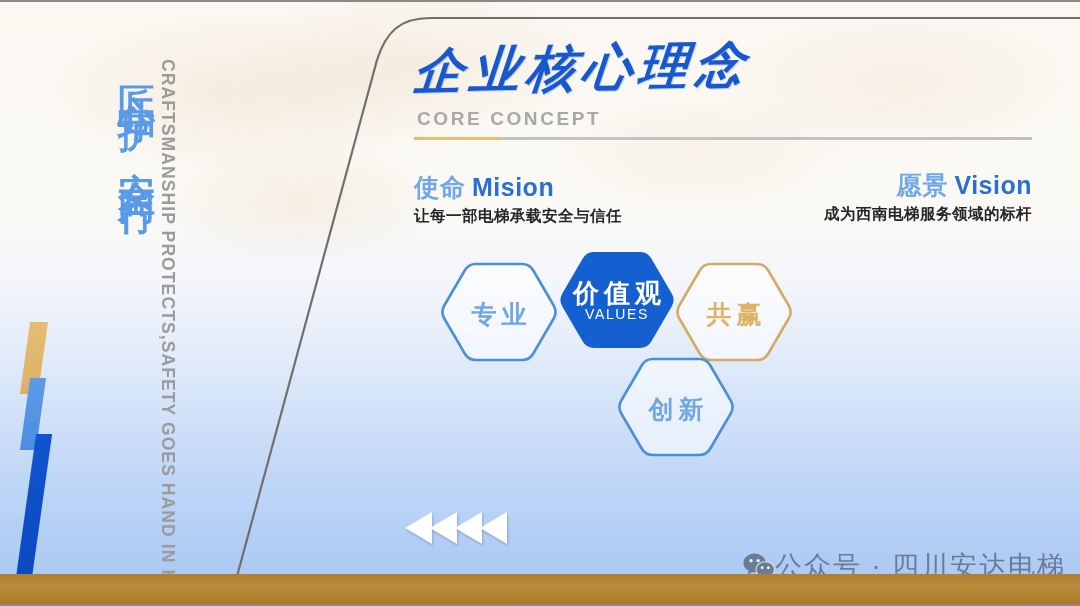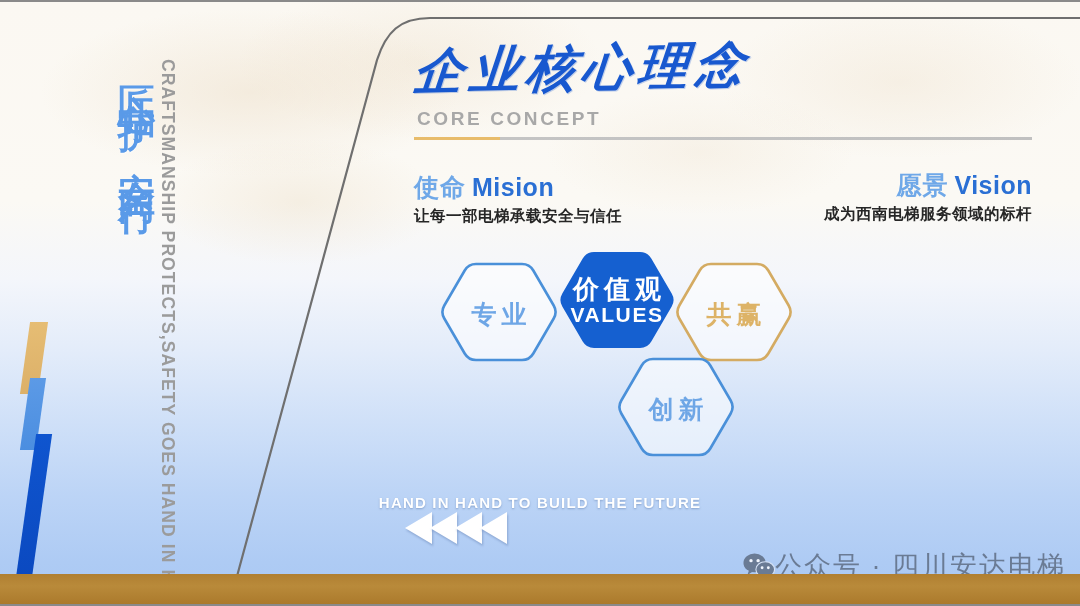--- a/index.html
+++ b/index.html
@@ -153,22 +153,22 @@
   .hex .cn {
     position: relative;
     font-size: 25px;
     font-weight: 700;
     letter-spacing: 5px;
     text-indent: 5px;
     line-height: 1;
   }
   .hex .en {
     position: relative;
-    font-size: 21px;
-    font-weight: 700;
+    font-size: 14px;
+    font-weight: 400;
     letter-spacing: 1.6px;
     line-height: 1.25;
     color: #ffffff;
   }
   .hex-blue .cn { color: #6ea6e6; }
   .hex-gold .cn { color: #ddb367; }
   .hex-core .cn { color: #ffffff; font-size: 26px; }
 
   #hex-pro    { left: 8px;   top: 12px; }
   #hex-core   { left: 126px; top: 0px;  }
@@ -298,21 +298,20 @@
 
       <div class="hex hex-blue" id="hex-innov">
         <svg width="122" height="110" viewBox="0 0 122 110">
           <path d="M 38 5 Q 30.5 5 26.7 11.5 L 6.3 46.5 Q 2.5 53 6.3 59.5 L 26.7 94.5 Q 30.5 101 38 101 L 84 101 Q 91.5 101 95.3 94.5 L 115.7 59.5 Q 119.5 53 115.7 46.5 L 95.3 11.5 Q 91.5 5 84 5 Z" fill="#ffffff" fill-opacity="0.55" stroke="#4a90d9" stroke-width="2.6"></path>
         </svg>
         <span class="cn">创新</span>
       </div>
 
     </div>
 
-    <div class="foot-en">HAND IN HAND TO BUILD THE FUTURE</div>
     <div class="foot-row">
       <span class="tri"></span>
       <span class="tri"></span>
       <span class="tri"></span>
       <span class="tri"></span>
     </div>
 
   </div>
 
   <div class="watermark">

